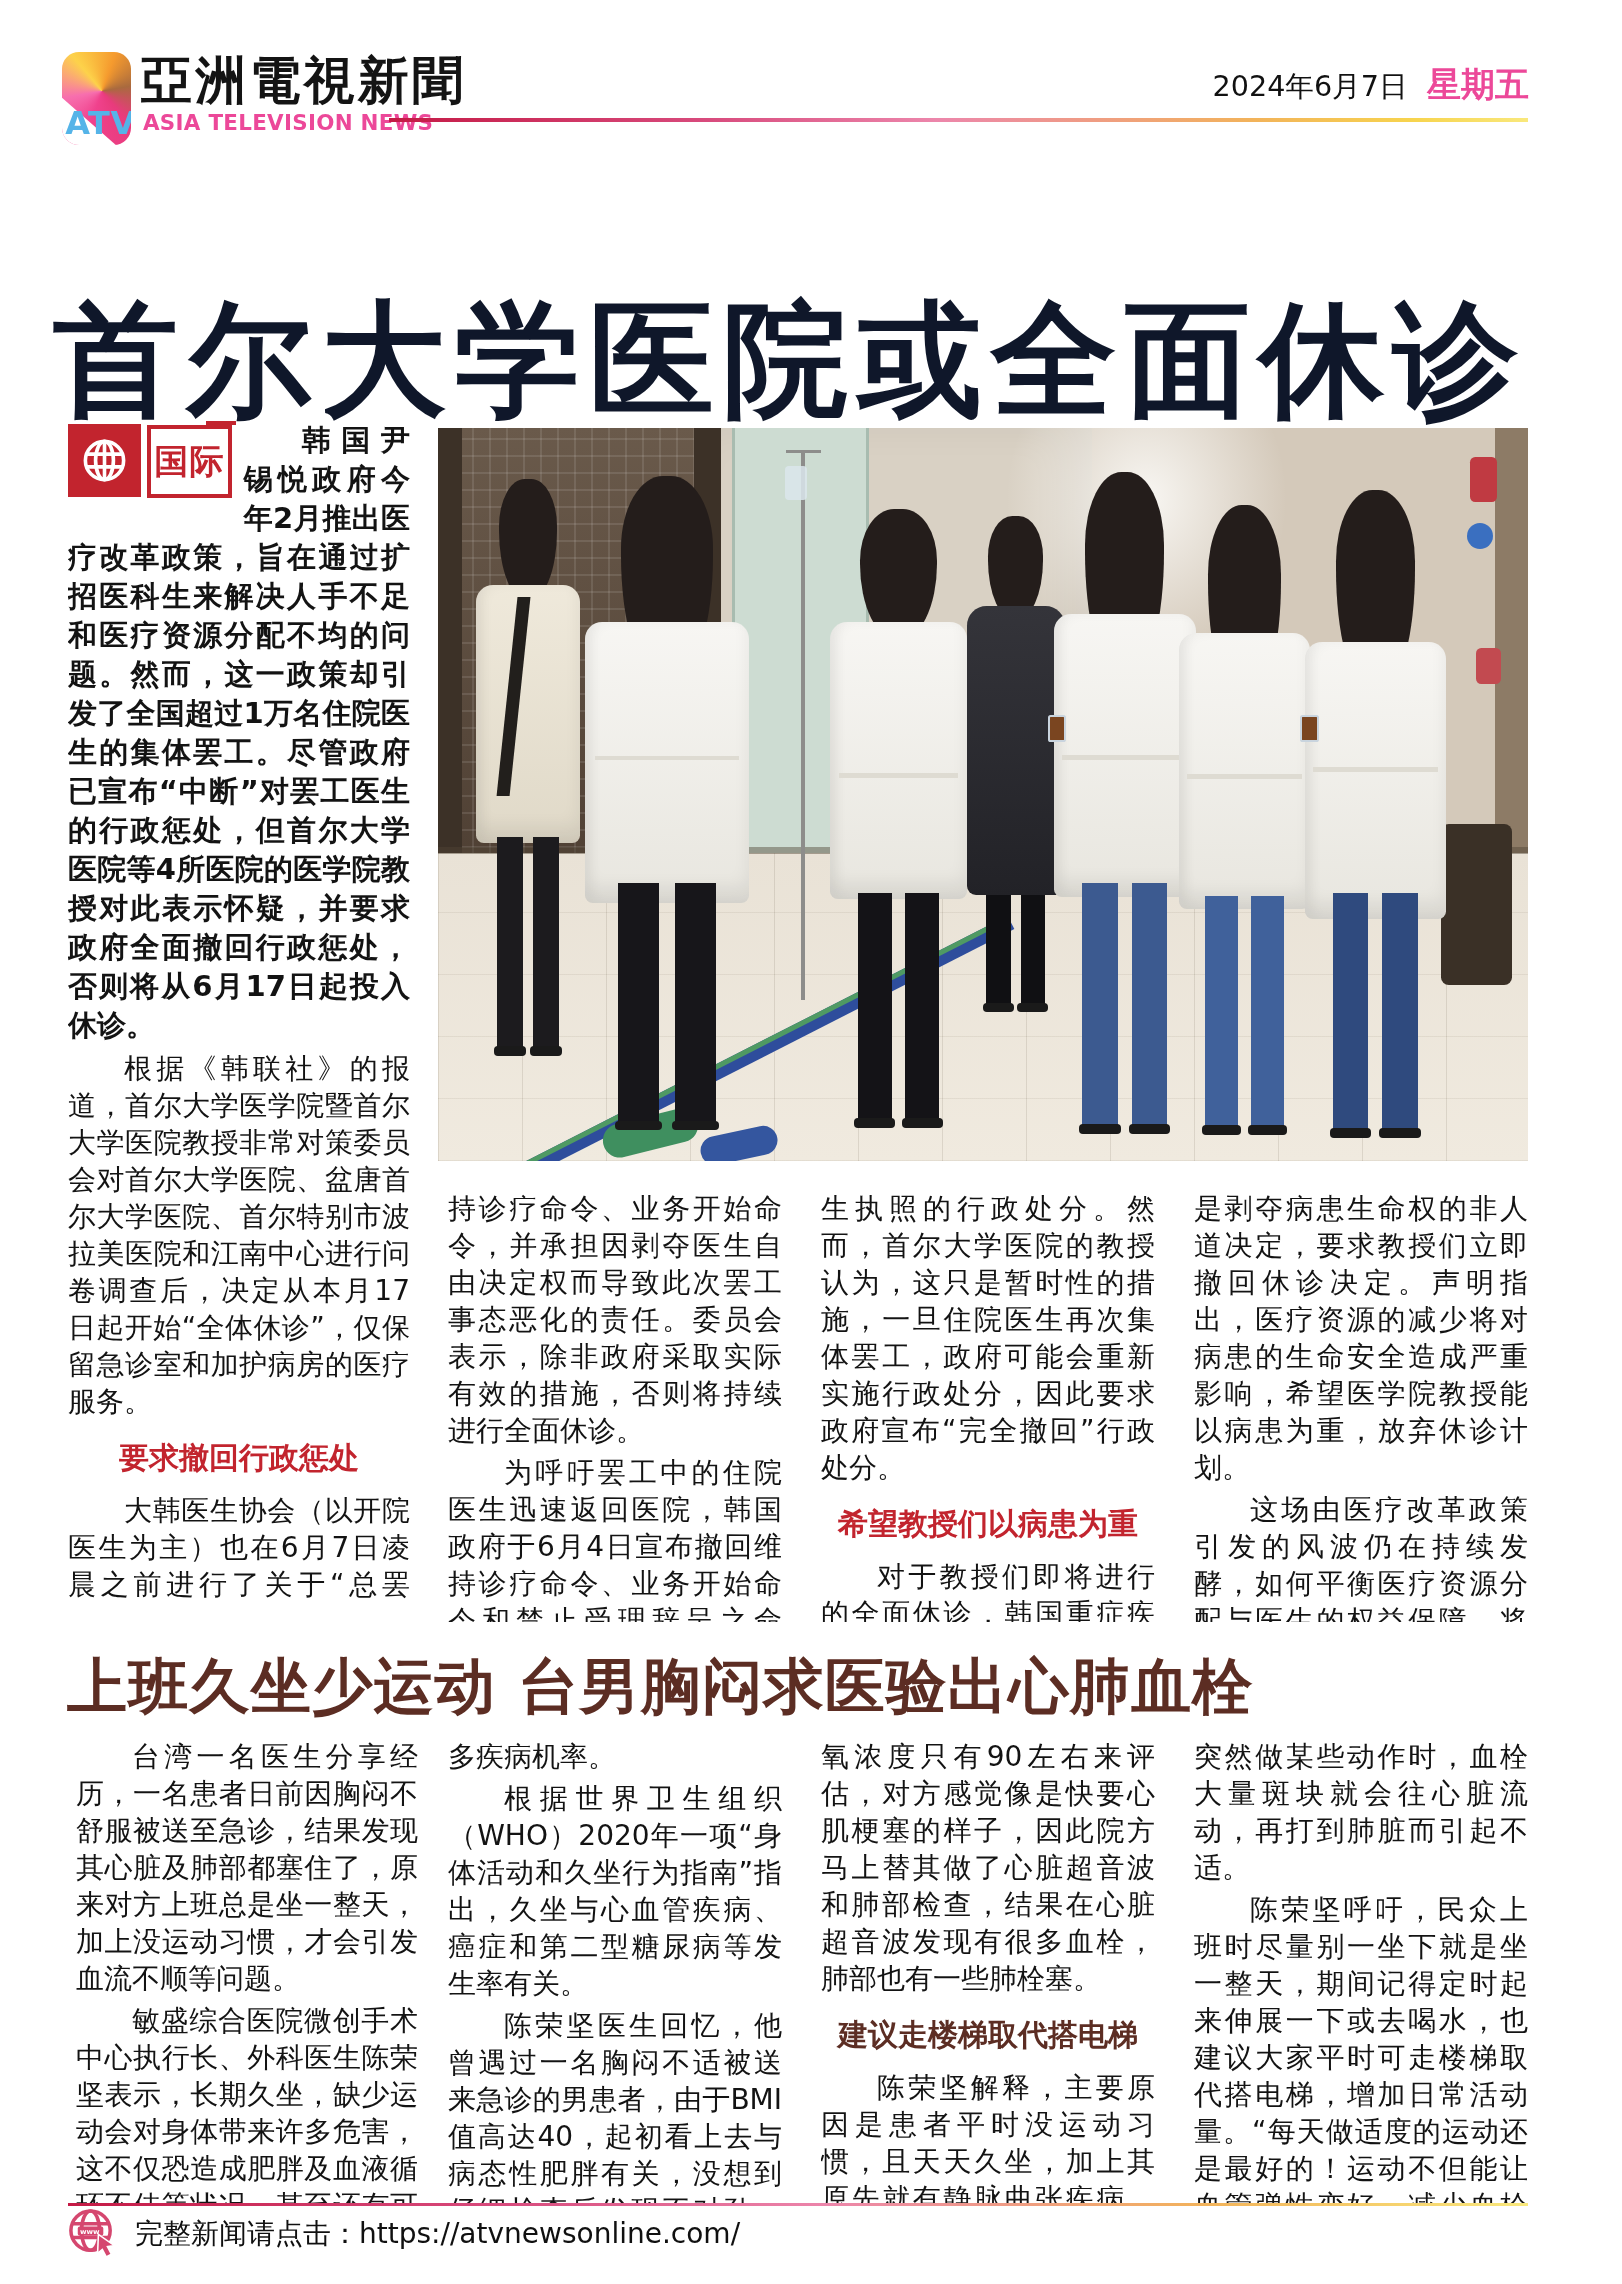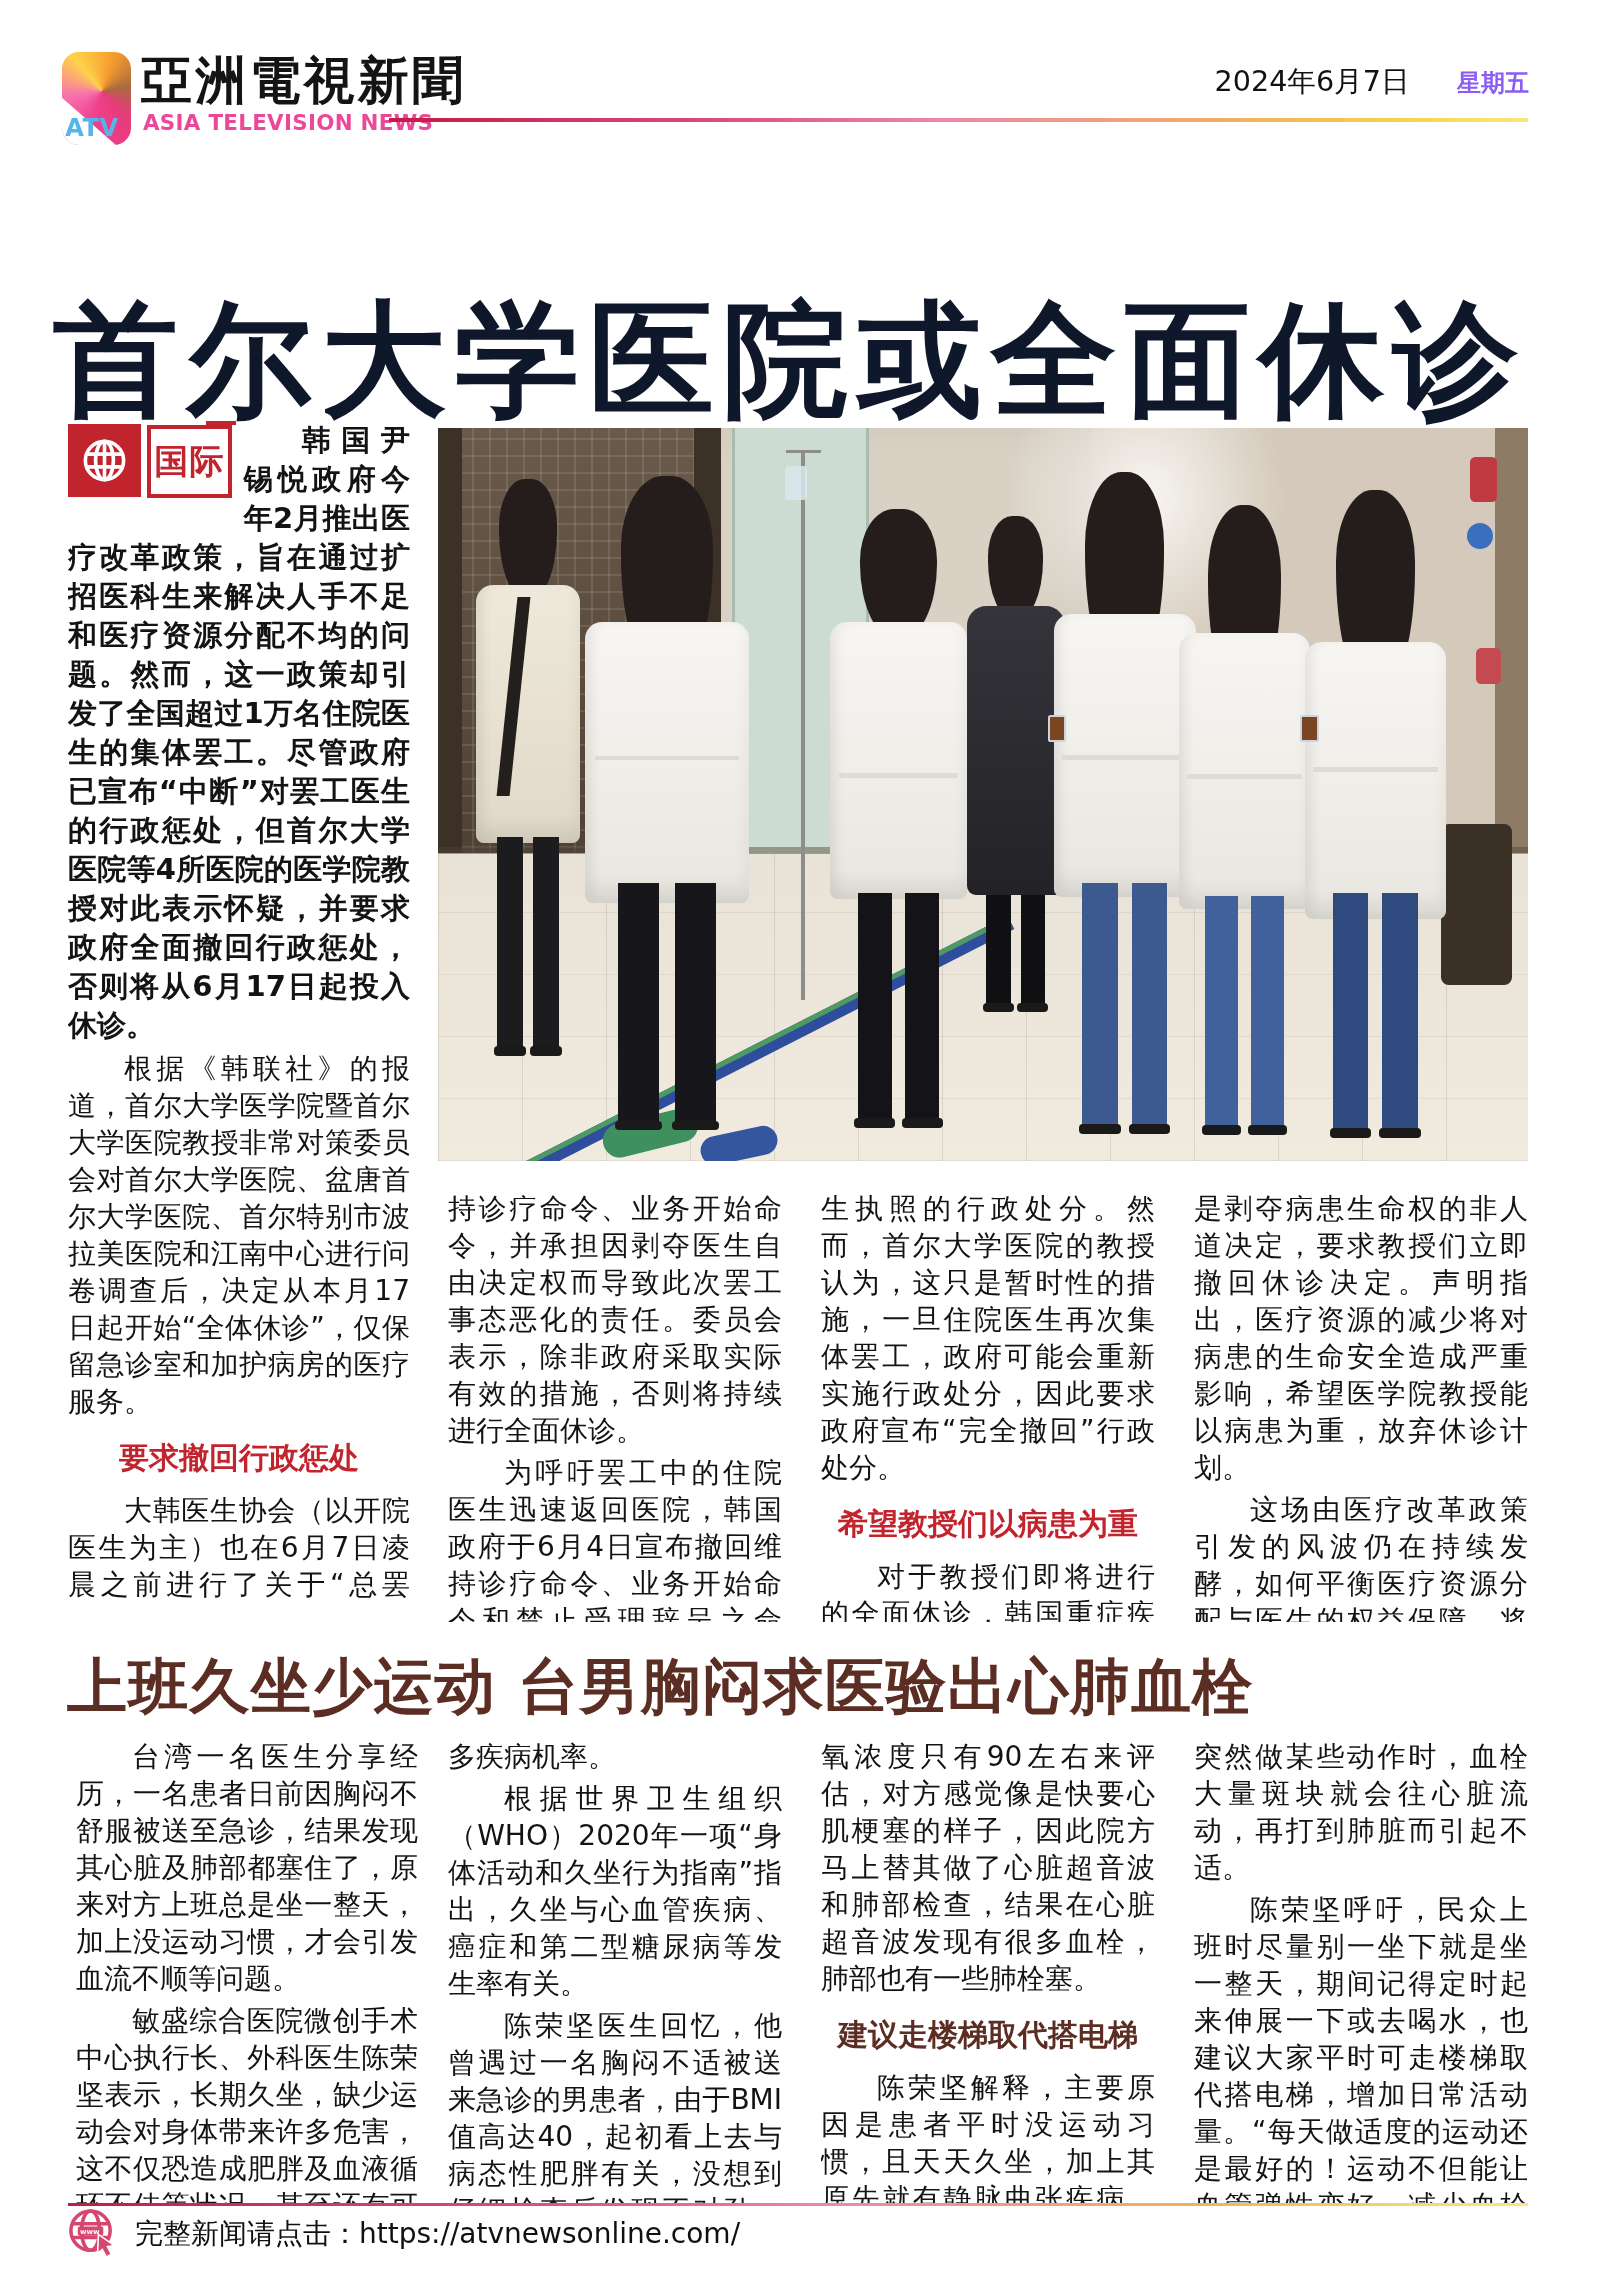--- a/index.html
+++ b/index.html
@@ -5,28 +5,28 @@
   html,body{margin:0;padding:0;background:#ffffff;}
   #page{position:relative;width:1623px;height:2284px;background:#ffffff;overflow:hidden;
         font-family:"DejaVu Sans",sans-serif;color:#141414;}
 
   
   .logo{position:absolute;left:62px;top:52px;width:69px;height:93px;border-radius:17px;
         background:conic-gradient(from 200deg at 58% 42%, #f0428d, #f76fae, #fdd24a, #f59a2e, #a96a3e, #e83b7c, #f0428d);
         overflow:hidden;}
   .logo::before{content:"";position:absolute;left:0;bottom:0;width:100%;height:62%;background:#ffffff;
         clip-path:polygon(0 18%, 0 100%, 78% 100%);}
-  .logo-text{position:absolute;left:3.2px;bottom:2.6px;font-size:24px;font-weight:bold;color:#55b4e8;letter-spacing:0.6px;margin-top:16px;}
+  .logo-text{position:absolute;left:3.2px;bottom:2.6px;font-size:32px;font-weight:bold;color:#55b4e8;letter-spacing:0.6px;margin-top:16px;}
   .brand-title{position:absolute;left:141px;top:47px;font-size:51px;font-weight:bold;color:#141414;letter-spacing:3.2px;}
   .brand-subtitle{position:absolute;left:143px;top:110px;font-size:21.4px;font-weight:bold;color:#ec4899;letter-spacing:0.3px;}
   .header-rule{position:absolute;left:389px;top:118px;width:1139px;height:3.9px;
         background:linear-gradient(90deg,#c41a45 0%,#d84b7d 28%,#ec86ab 48%,#f2b35a 76%,#f7d44e 90%,#f9e87c 100%);}
   .date-block{position:absolute;right:94px;top:62px;display:flex;align-items:baseline;gap:19.5px;}
   .date-block .d1{font-size:28.6px;color:#111;}
-  .date-block .d2{font-size:24px;font-weight:bold;color:#8b5cf6;margin-left:28px;}
+  .date-block .d2{font-size:34px;font-weight:bold;color:#ec4899;}
 
   
   .kicker{position:absolute;left:67px;top:177px;font-size:88px;font-weight:bold;color:#0b0b0b;letter-spacing:5.2px;white-space:nowrap;}
   .headline1{position:absolute;left:53px;top:278px;font-size:125px;font-weight:bold;color:#0f172a;letter-spacing:9px;white-space:nowrap;}
   .headline2{position:absolute;left:67px;top:1647px;font-size:60px;font-weight:bold;color:#5c2d23;letter-spacing:1.3px;white-space:nowrap;}
 
   
   .col{position:absolute;text-align:justify;font-size:28px;line-height:37px;color:#131313;overflow:hidden;}
   .col p{margin:0;}
   .col p+p{margin-top:5.2px;}

